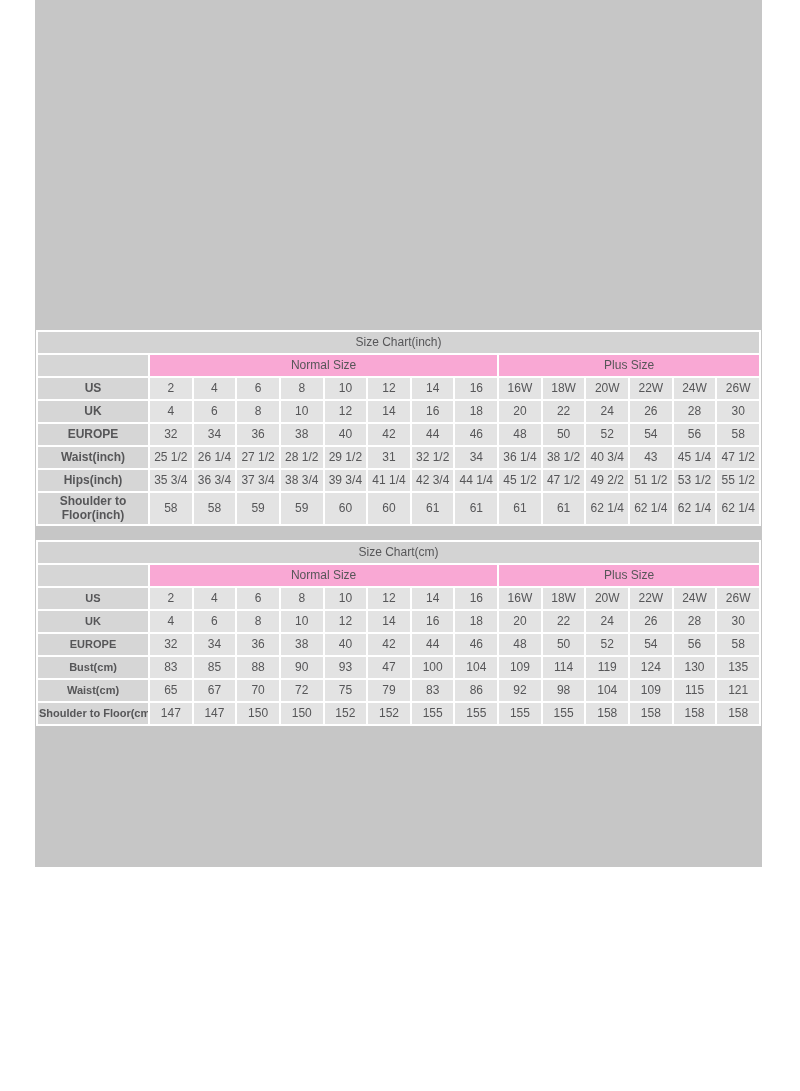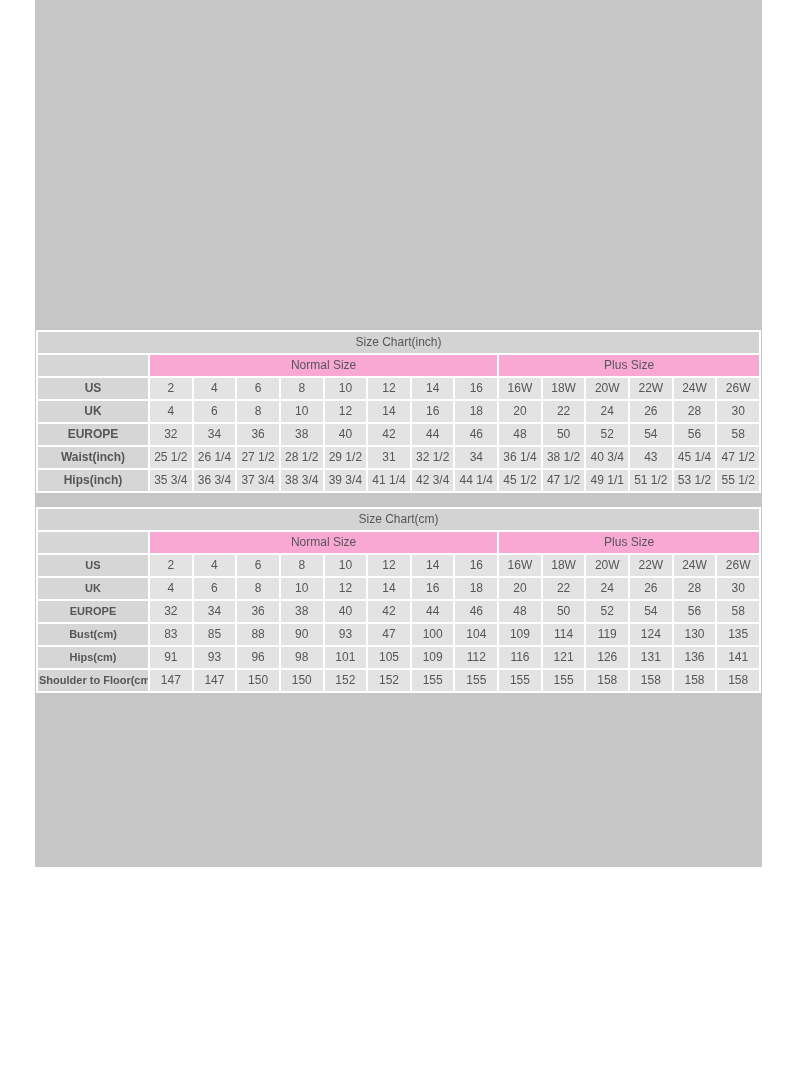--- a/index.html
+++ b/index.html
@@ -163,24 +163,41 @@
             <td class="data-cell">35 3/4</td>
             <td class="data-cell">36 3/4</td>
             <td class="data-cell">37 3/4</td>
             <td class="data-cell">38 3/4</td>
             <td class="data-cell">39 3/4</td>
             <td class="data-cell">41 1/4</td>
             <td class="data-cell">42 3/4</td>
             <td class="data-cell">44 1/4</td>
             <td class="data-cell">45 1/2</td>
             <td class="data-cell">47 1/2</td>
-            <td class="data-cell">49 1/1</td>
+            <td class="data-cell">49 2/2</td>
             <td class="data-cell">51 1/2</td>
             <td class="data-cell">53 1/2</td>
             <td class="data-cell">55 1/2</td>
+          </tr>
+          <tr>
+            <td class="label-cell">Shoulder to Floor(inch)</td>
+            <td class="data-cell">58</td>
+            <td class="data-cell">58</td>
+            <td class="data-cell">59</td>
+            <td class="data-cell">59</td>
+            <td class="data-cell">60</td>
+            <td class="data-cell">60</td>
+            <td class="data-cell">61</td>
+            <td class="data-cell">61</td>
+            <td class="data-cell">61</td>
+            <td class="data-cell">61</td>
+            <td class="data-cell">62 1/4</td>
+            <td class="data-cell">62 1/4</td>
+            <td class="data-cell">62 1/4</td>
+            <td class="data-cell">62 1/4</td>
           </tr>
         </tbody>
       </table>
     <div class="spacer-mid"></div>
     <table class="size-table table-cm">
         <colgroup>
           <col style="width: 110px;">
           <col>
           <col>
           <col>
@@ -267,35 +284,35 @@
             <td class="data-cell">100</td>
             <td class="data-cell">104</td>
             <td class="data-cell">109</td>
             <td class="data-cell">114</td>
             <td class="data-cell">119</td>
             <td class="data-cell">124</td>
             <td class="data-cell">130</td>
             <td class="data-cell">135</td>
           </tr>
           <tr>
-            <td class="label-cell">Hips(cm)</td>
-            <td class="data-cell">91</td>
-            <td class="data-cell">93</td>
-            <td class="data-cell">96</td>
+            <td class="label-cell">Waist(cm)</td>
+            <td class="data-cell">65</td>
+            <td class="data-cell">67</td>
+            <td class="data-cell">70</td>
+            <td class="data-cell">72</td>
+            <td class="data-cell">75</td>
+            <td class="data-cell">79</td>
+            <td class="data-cell">83</td>
+            <td class="data-cell">86</td>
+            <td class="data-cell">92</td>
             <td class="data-cell">98</td>
-            <td class="data-cell">101</td>
-            <td class="data-cell">105</td>
+            <td class="data-cell">104</td>
             <td class="data-cell">109</td>
-            <td class="data-cell">112</td>
-            <td class="data-cell">116</td>
+            <td class="data-cell">115</td>
             <td class="data-cell">121</td>
-            <td class="data-cell">126</td>
-            <td class="data-cell">131</td>
-            <td class="data-cell">136</td>
-            <td class="data-cell">141</td>
           </tr>
           <tr>
             <td class="label-cell">Shoulder to Floor(cm)</td>
             <td class="data-cell">147</td>
             <td class="data-cell">147</td>
             <td class="data-cell">150</td>
             <td class="data-cell">150</td>
             <td class="data-cell">152</td>
             <td class="data-cell">152</td>
             <td class="data-cell">155</td>

